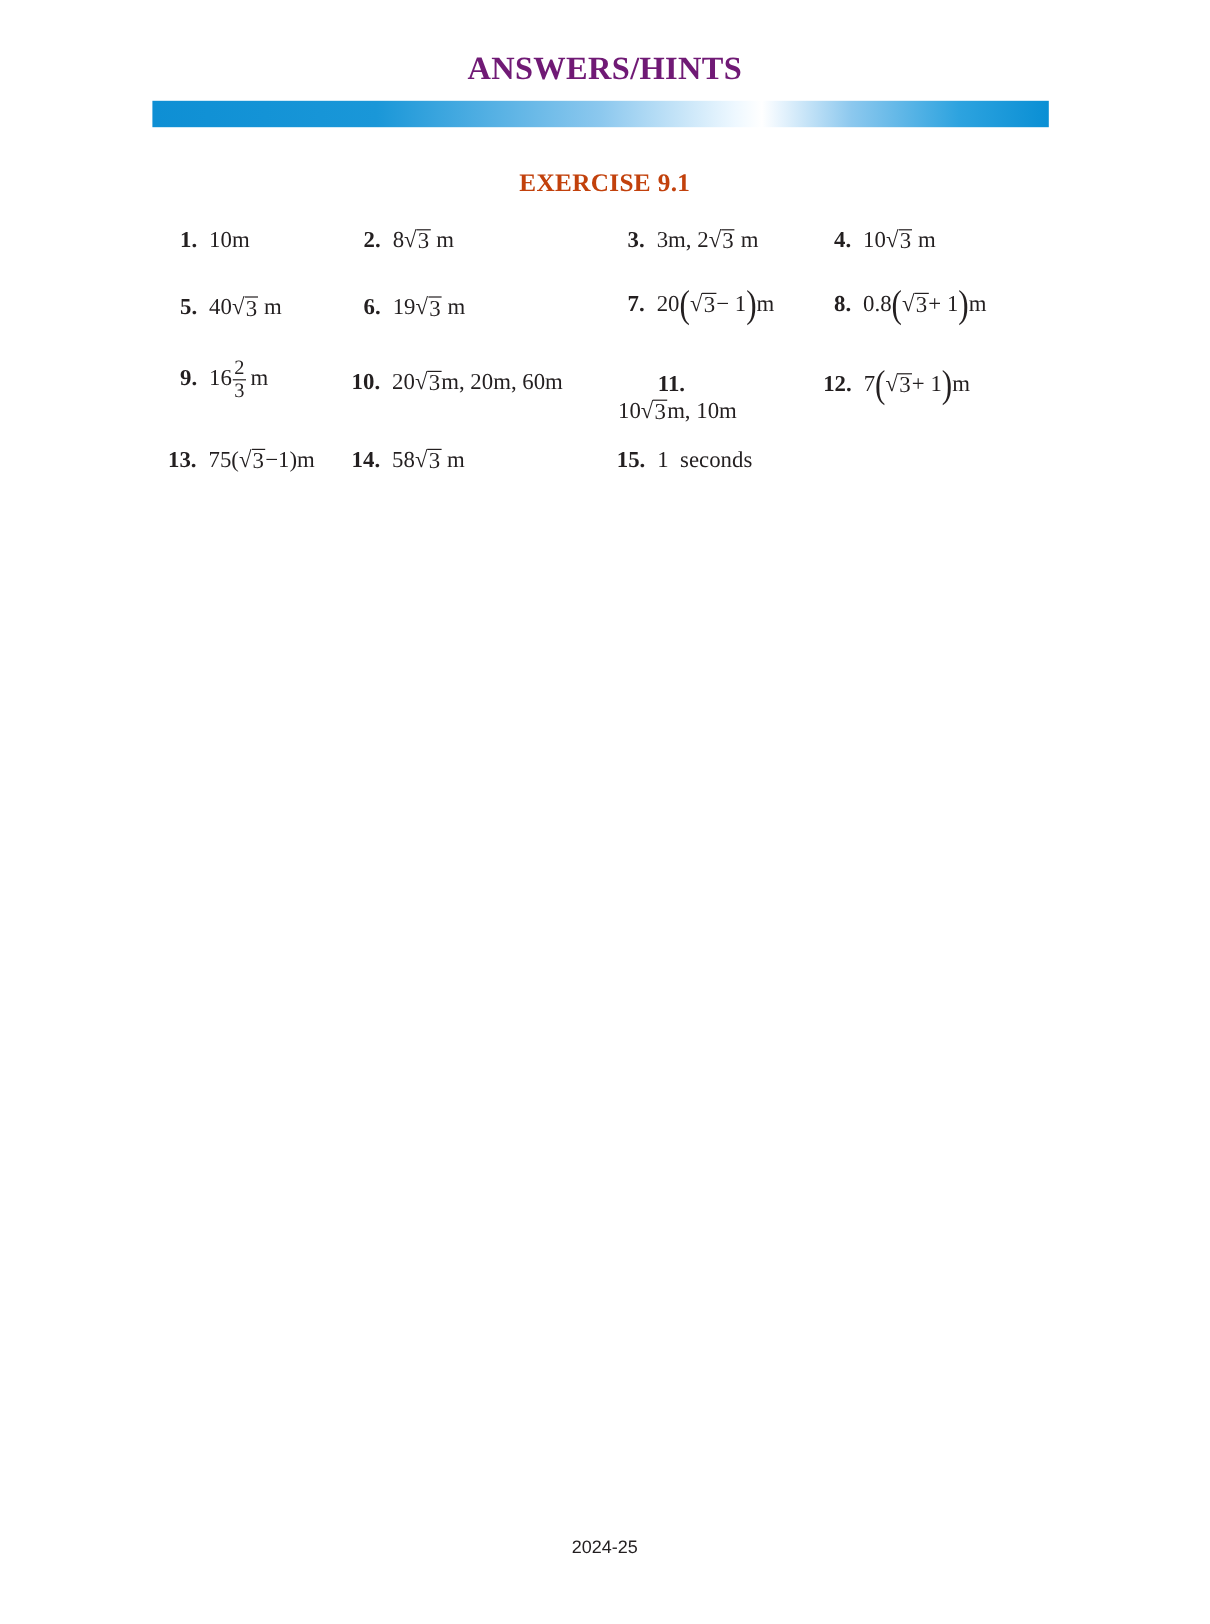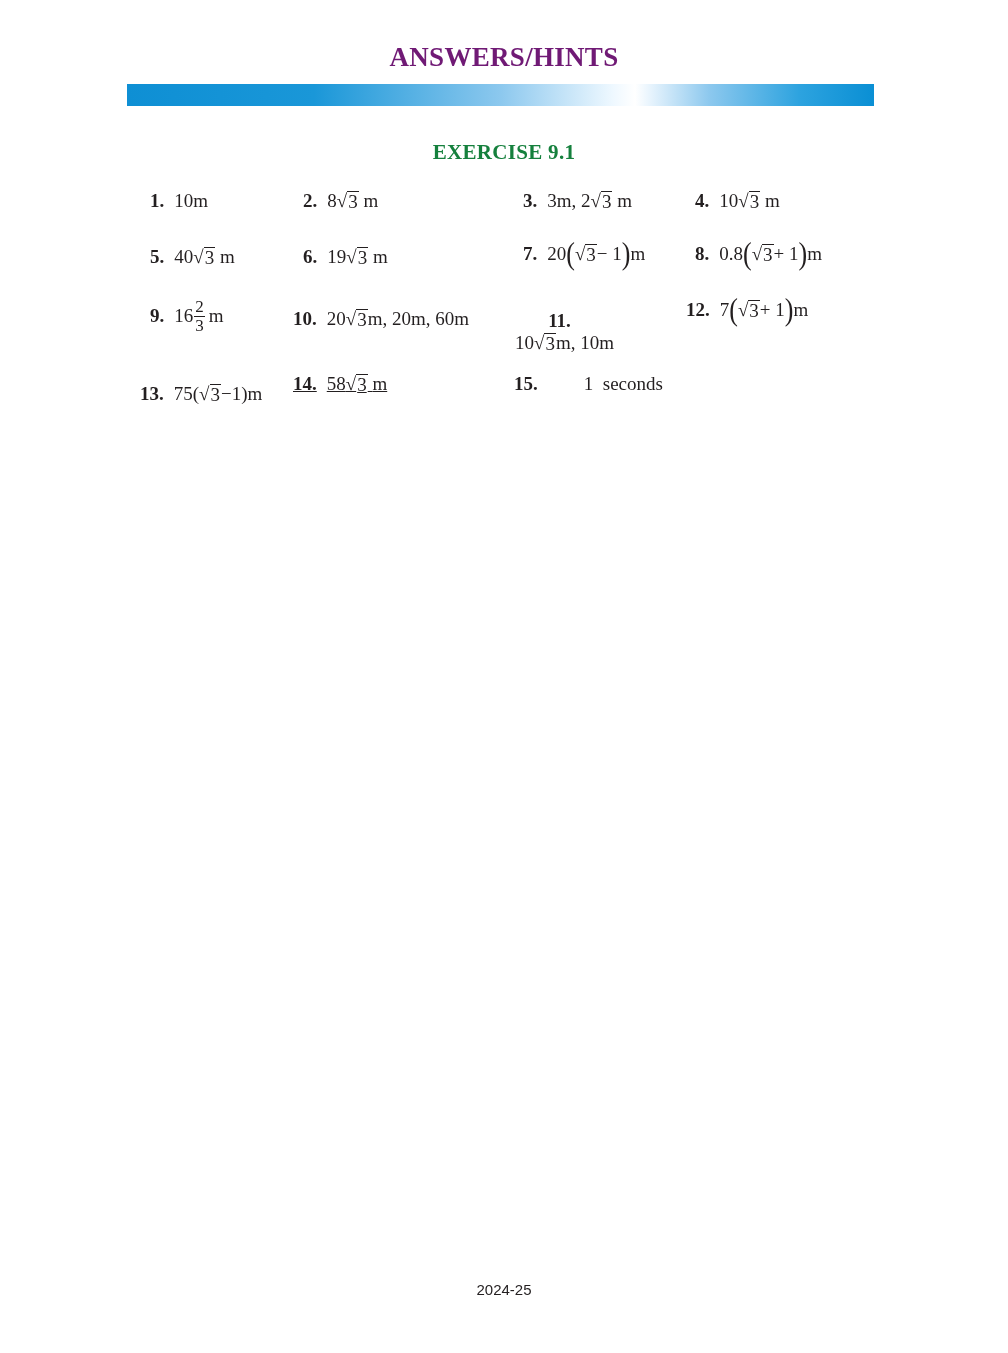--- a/index.html
+++ b/index.html
@@ -3,21 +3,21 @@
 <meta charset="utf-8">
 <style>
   html, body { margin:0; padding:0; background:#ffffff; }
   body { width:1008px; height:1353px; position:relative; overflow:hidden;
          font-family:"Liberation Serif", "DejaVu Serif", serif; color:#231f20; }
   .title { position:absolute; top:42px; left:0; width:1008px; text-align:center;
            font-size:27px; font-weight:bold; color:#701a75; letter-spacing:0.3px; }
   .bar { position:absolute; top:84px; left:127px; width:747px; height:22px;
          background:linear-gradient(to right,#0e8fd4 0%,#1a97d8 25%,#8cc8ee 50%,#eef8ff 65%,#ffffff 68%,#e8f4fd 70%,#8cc8ee 78%,#2da3df 90%,#0a8fd4 100%); }
   .exercise { position:absolute; top:140px; left:0; width:1008px; text-align:center;
-              font-size:21px; font-weight:bold; color:#15803d; letter-spacing:0.3px; }
+              font-size:21px; font-weight:bold; color:#c2410c; letter-spacing:0.3px; }
   .ans { position:absolute; font-size:19px; white-space:nowrap; display:flex; align-items:center; }
   .num { font-weight:bold; margin-right:10px; }
   .val { display:inline-flex; align-items:center; }
   .sqrt { display:inline-flex; align-items:flex-end; }
   .sqrt .rad { font-size:19px; }
   .sqrt .arg { border-top:1px solid #231f20; padding:0 1px; line-height:1.05; }
   .big { font-size:26px; line-height:1; transform:scaleY(1.25); display:inline-block; }
   .frac { display:inline-flex; flex-direction:column; align-items:center; font-size:17px; line-height:1.05; margin:0 4px 0 1px; }
   .frac .n { border-bottom:1px solid #231f20; padding:0 1px; }
   .footer { position:absolute; top:1281px; left:0; width:1008px; text-align:center;
@@ -128,51 +128,51 @@
   <span class="num">11.</span>
   <span class="val">
       <span>10</span>
       <span class="sqrt">
         <span class="rad">√</span>
         <span class="arg">3</span>
       </span>
       <span> m, 10m</span>
     </span>
 </div>
-<div class="ans" style="top:297px;left:686px;">
+<div class="ans" style="top:308px;left:686px;">
   <span class="num">12.</span>
   <span class="val">
       <span>7</span>
       <span class="big">(</span>
       <span class="sqrt">
         <span class="rad">√</span>
         <span class="arg">3</span>
       </span>
       <span> + 1</span>
       <span class="big">)</span>
       <span>m</span>
     </span>
 </div>
 
-<div class="ans" style="top:383px;left:140px;">
+<div class="ans" style="top:373px;left:140px;">
   <span class="num">13.</span>
   <span class="val">
       <span>75(</span>
       <span class="sqrt">
         <span class="rad">√</span>
         <span class="arg">3</span>
       </span>
       <span> −1)m</span>
     </span>
 </div>
-<div class="ans" style="top:373px;left:293px;text-decoration:underline;">
+<div class="ans" style="top:373px;left:293px;">
   <span class="num">14.</span>
   <span class="val"><span>58</span><span class="sqrt">
         <span class="rad">√</span>
         <span class="arg">3</span>
       </span>&nbsp;<span>m</span></span>
 </div>
-<div class="ans" style="top:373px;left:514px;gap:36px;">
+<div class="ans" style="top:373px;left:514px;">
   <span class="num">15.</span>
   <span class="val" style="white-space:pre;">1  seconds</span>
 </div>
 
 <div class="footer">2024-25</div>
 
 </body></html>

